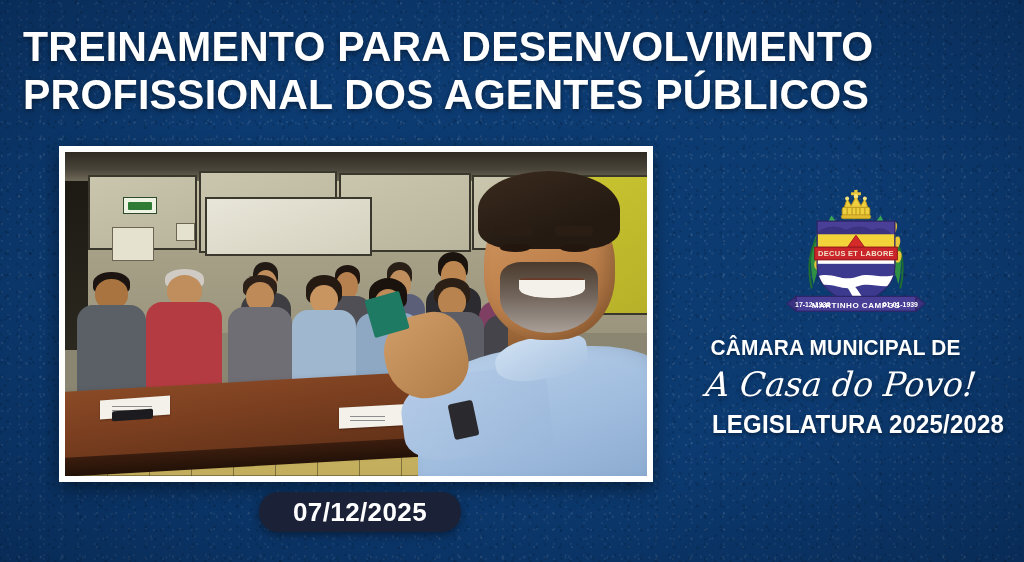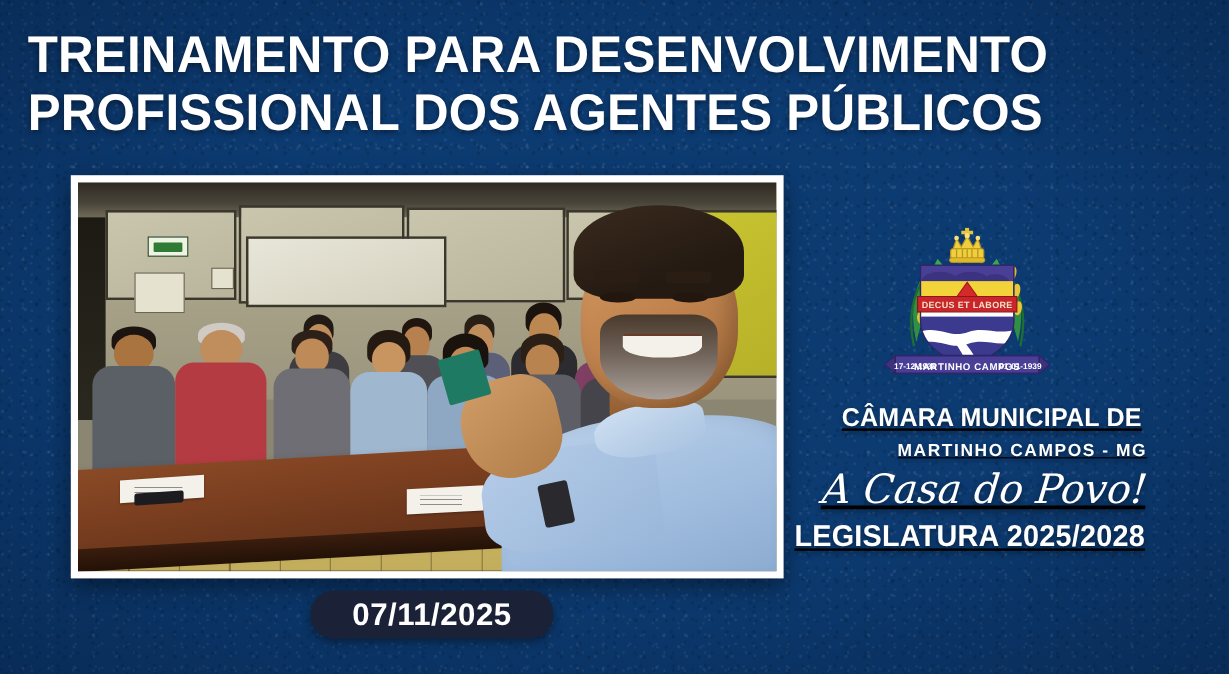--- a/index.html
+++ b/index.html
@@ -144,21 +144,21 @@
   #date-badge{
     position:absolute;left:259px;top:492px;width:202px;height:40px;
     background:#1b2238;border-radius:19px;
     display:flex;align-items:center;justify-content:center;
     z-index:7;box-shadow:0 3px 8px rgba(0,0,0,.4);
   }
   #date-badge span{color:#fff;font-size:26px;font-weight:700;letter-spacing:.4px;}
 
   
   #right-panel{
-    position:absolute;left:656px;top:186px;width:300px;text-align:right;z-index:6;text-decoration:underline;
+    position:absolute;left:706px;top:186px;width:300px;text-align:left;z-index:6;
   }
   #crest{position:relative;width:148px;height:132px;margin:0 auto;}
   #org-name{
     margin-top:18px;color:#fff;font-weight:700;font-size:21.5px;letter-spacing:.2px;
     transform:scaleX(.97);text-shadow:0 2px 4px rgba(0,0,0,.4);white-space:nowrap;
   }
   #org-city{
     margin-top:7px;color:#fff;font-weight:700;font-size:14.5px;letter-spacing:1.3px;
     text-shadow:0 2px 4px rgba(0,0,0,.4);white-space:nowrap;
   }
@@ -294,21 +294,21 @@
         <div class="sm-eye" style="right:47%;bottom:69%;width:11%;"></div>
         <div class="sm-eye" style="right:25%;bottom:69%;width:11%;"></div>
         <div class="sm-beard"></div>
         <div class="sm-mouth"></div>
       </div>
 
     </div>
   </div>
 
   <div id="date-badge">
-    <span>07/11/2025</span>
+    <span>07/12/2025</span>
   </div>
 
   <div id="right-panel">
 
     <div id="crest">
       <svg viewBox="0 0 150 134" width="148" height="132" aria-hidden="true">
 
         <g>
           <path d="M44 36 C30 50 26 74 32 100 C38 80 42 58 52 44 Z" fill="#2f8f43"></path>
           <path d="M50 30 C40 48 38 74 44 102 C48 78 50 54 58 40 Z" fill="#3aa852"></path>
@@ -381,18 +381,17 @@
           <path d="M14 112 L5 119.5 L14 127 Z" fill="#3b3280" stroke="#2e2668" stroke-width="1.2"></path>
           <path d="M136 112 L145 119.5 L136 127 Z" fill="#3b3280" stroke="#2e2668" stroke-width="1.2"></path>
           <text x="31" y="123" font-family="Liberation Sans, sans-serif" font-size="7" font-weight="bold" fill="#ffffff" text-anchor="middle">17-12-1938</text>
           <text x="75" y="124" font-family="Liberation Sans, sans-serif" font-size="8.2" font-weight="bold" fill="#ffffff" text-anchor="middle" letter-spacing="0.5">MARTINHO CAMPOS</text>
           <text x="120" y="123" font-family="Liberation Sans, sans-serif" font-size="7" font-weight="bold" fill="#ffffff" text-anchor="middle">01-01-1939</text>
         </g>
       </svg>
     </div>
 
     <div id="org-name">CÂMARA MUNICIPAL DE</div>
-    <div id="org-city">MARTINHO CAMPOS - MG</div>
     <div id="slogan">A Casa do Povo!</div>
     <div id="legislature">LEGISLATURA 2025/2028</div>
   </div>
 
 </div>
 
 </body></html>

